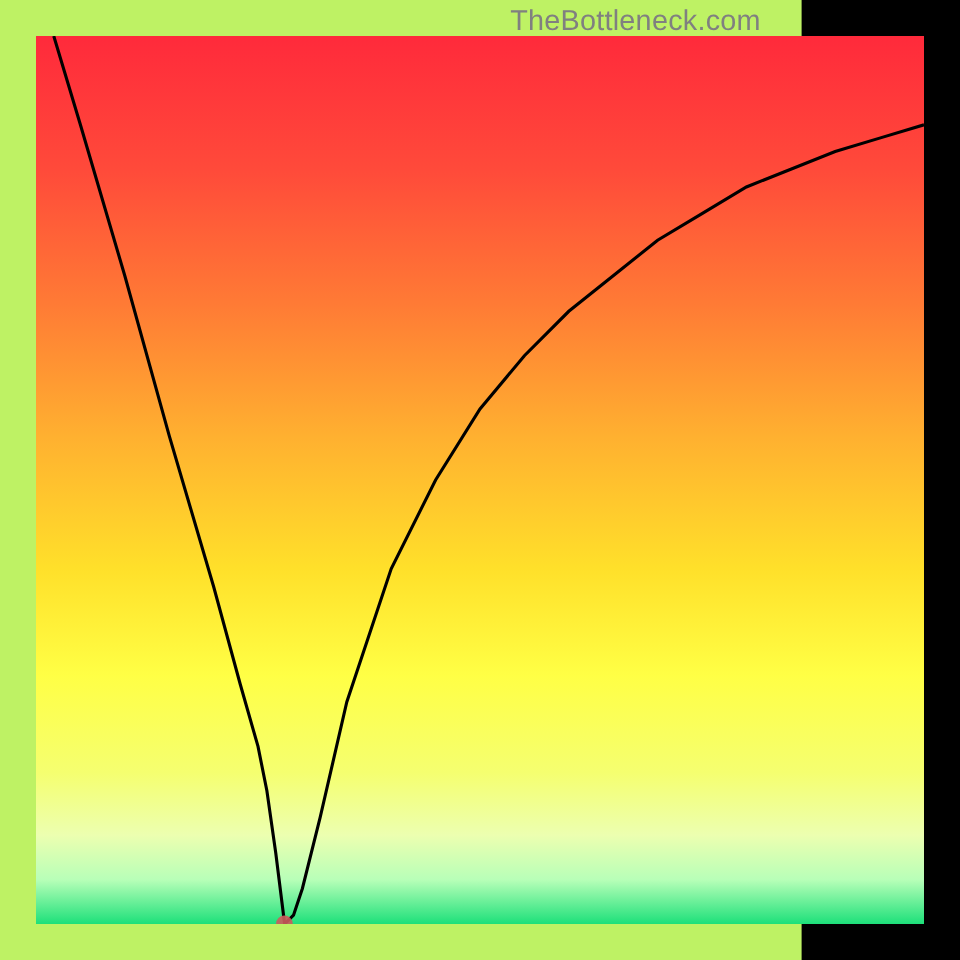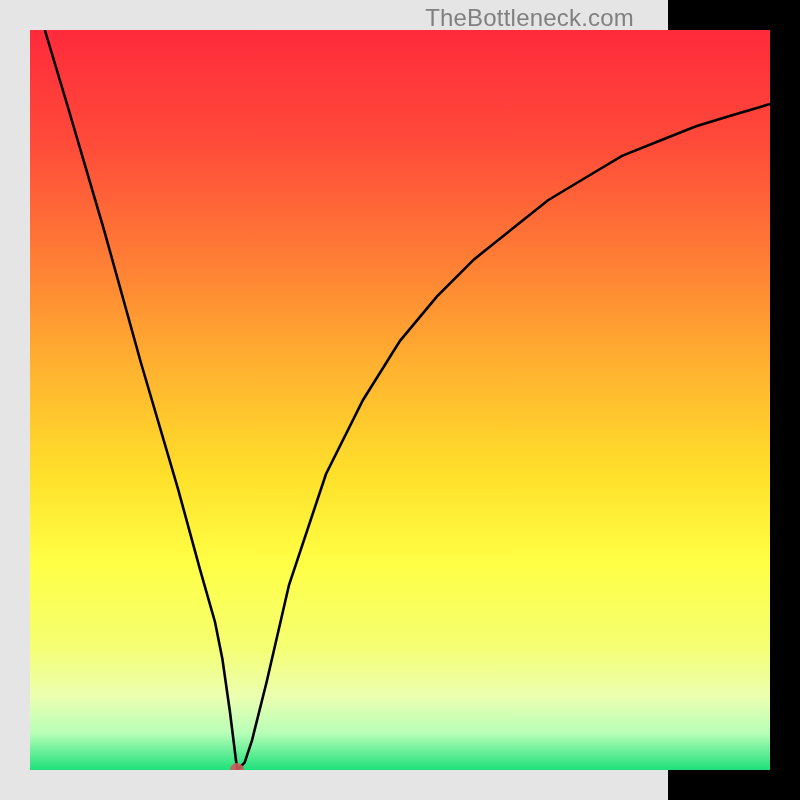--- a/index.html
+++ b/index.html
@@ -8,21 +8,21 @@
     width: 800px;
     height: 800px;
     overflow: hidden;
     background: #000;
     font-family: Arial, Helvetica, sans-serif;
   }
   .frame {
     position: relative;
     width: 668px;
     height: 800px;
-    background: #e5e5e5;
+    background: #bef264;
   }
   .plot-area {
     position: absolute;
     left: 30px;
     top: 30px;
     width: 740px;
     height: 740px;
     overflow: hidden;
   }
   .gradient-bg {

